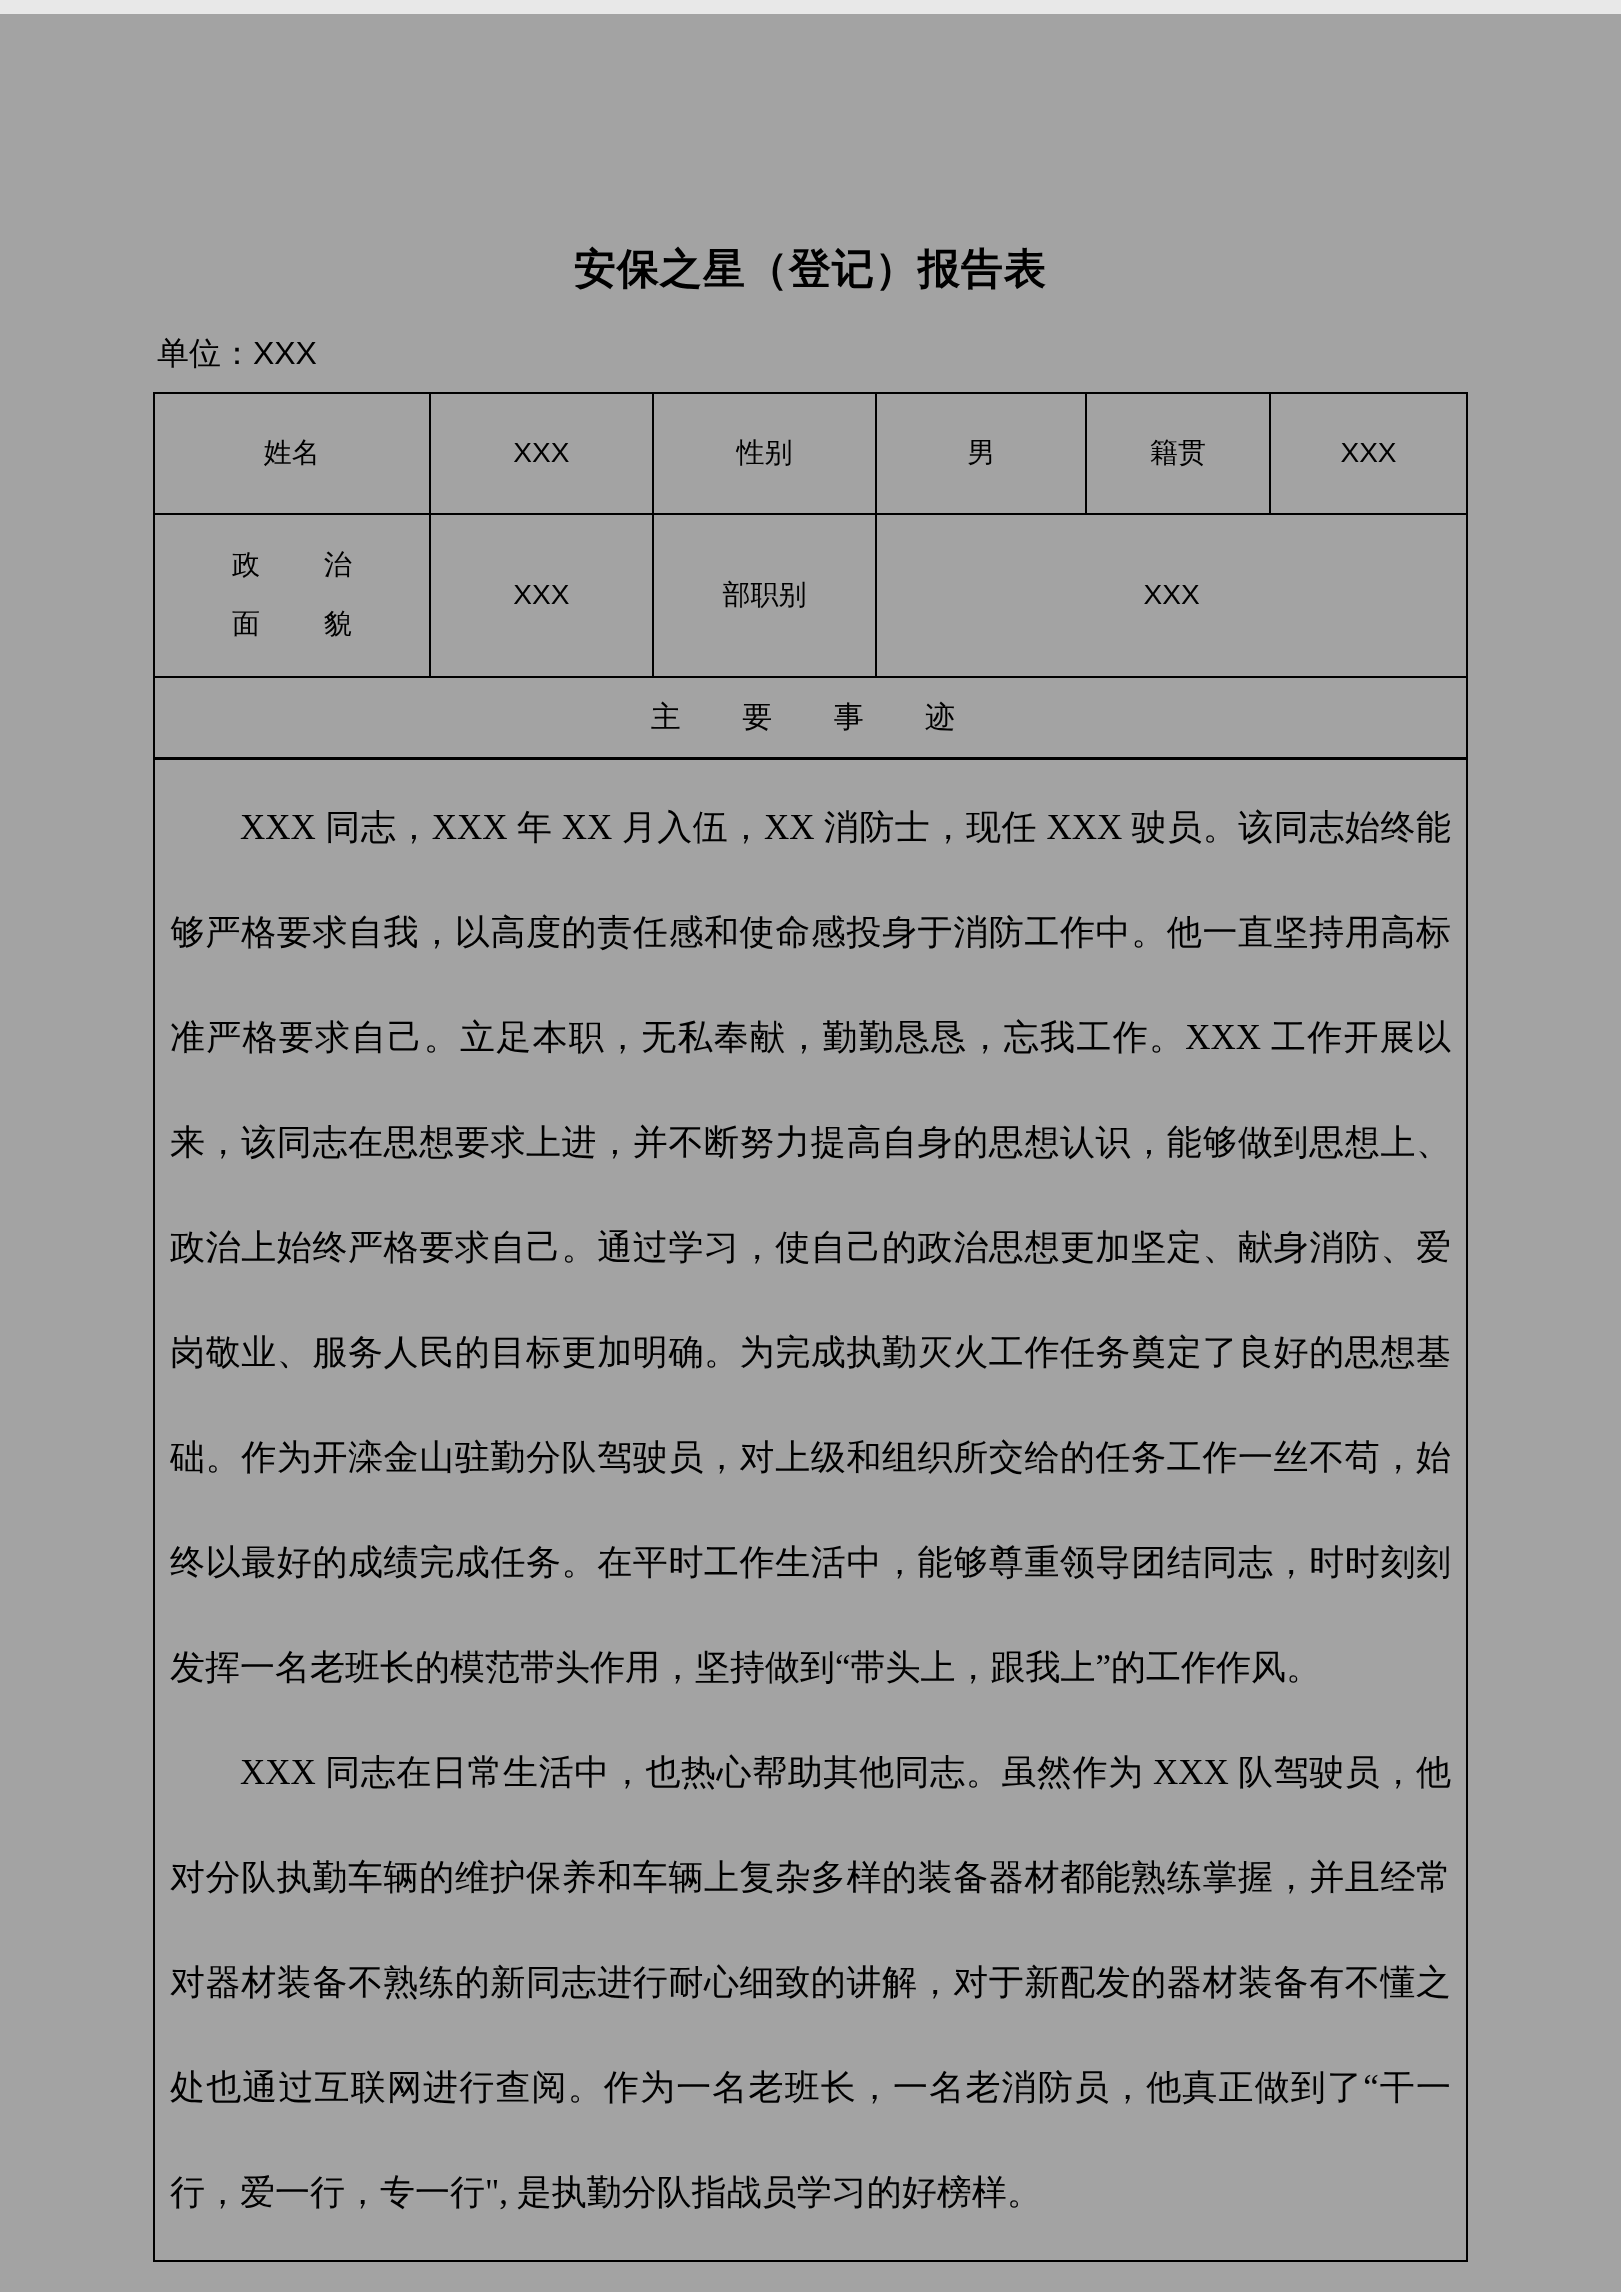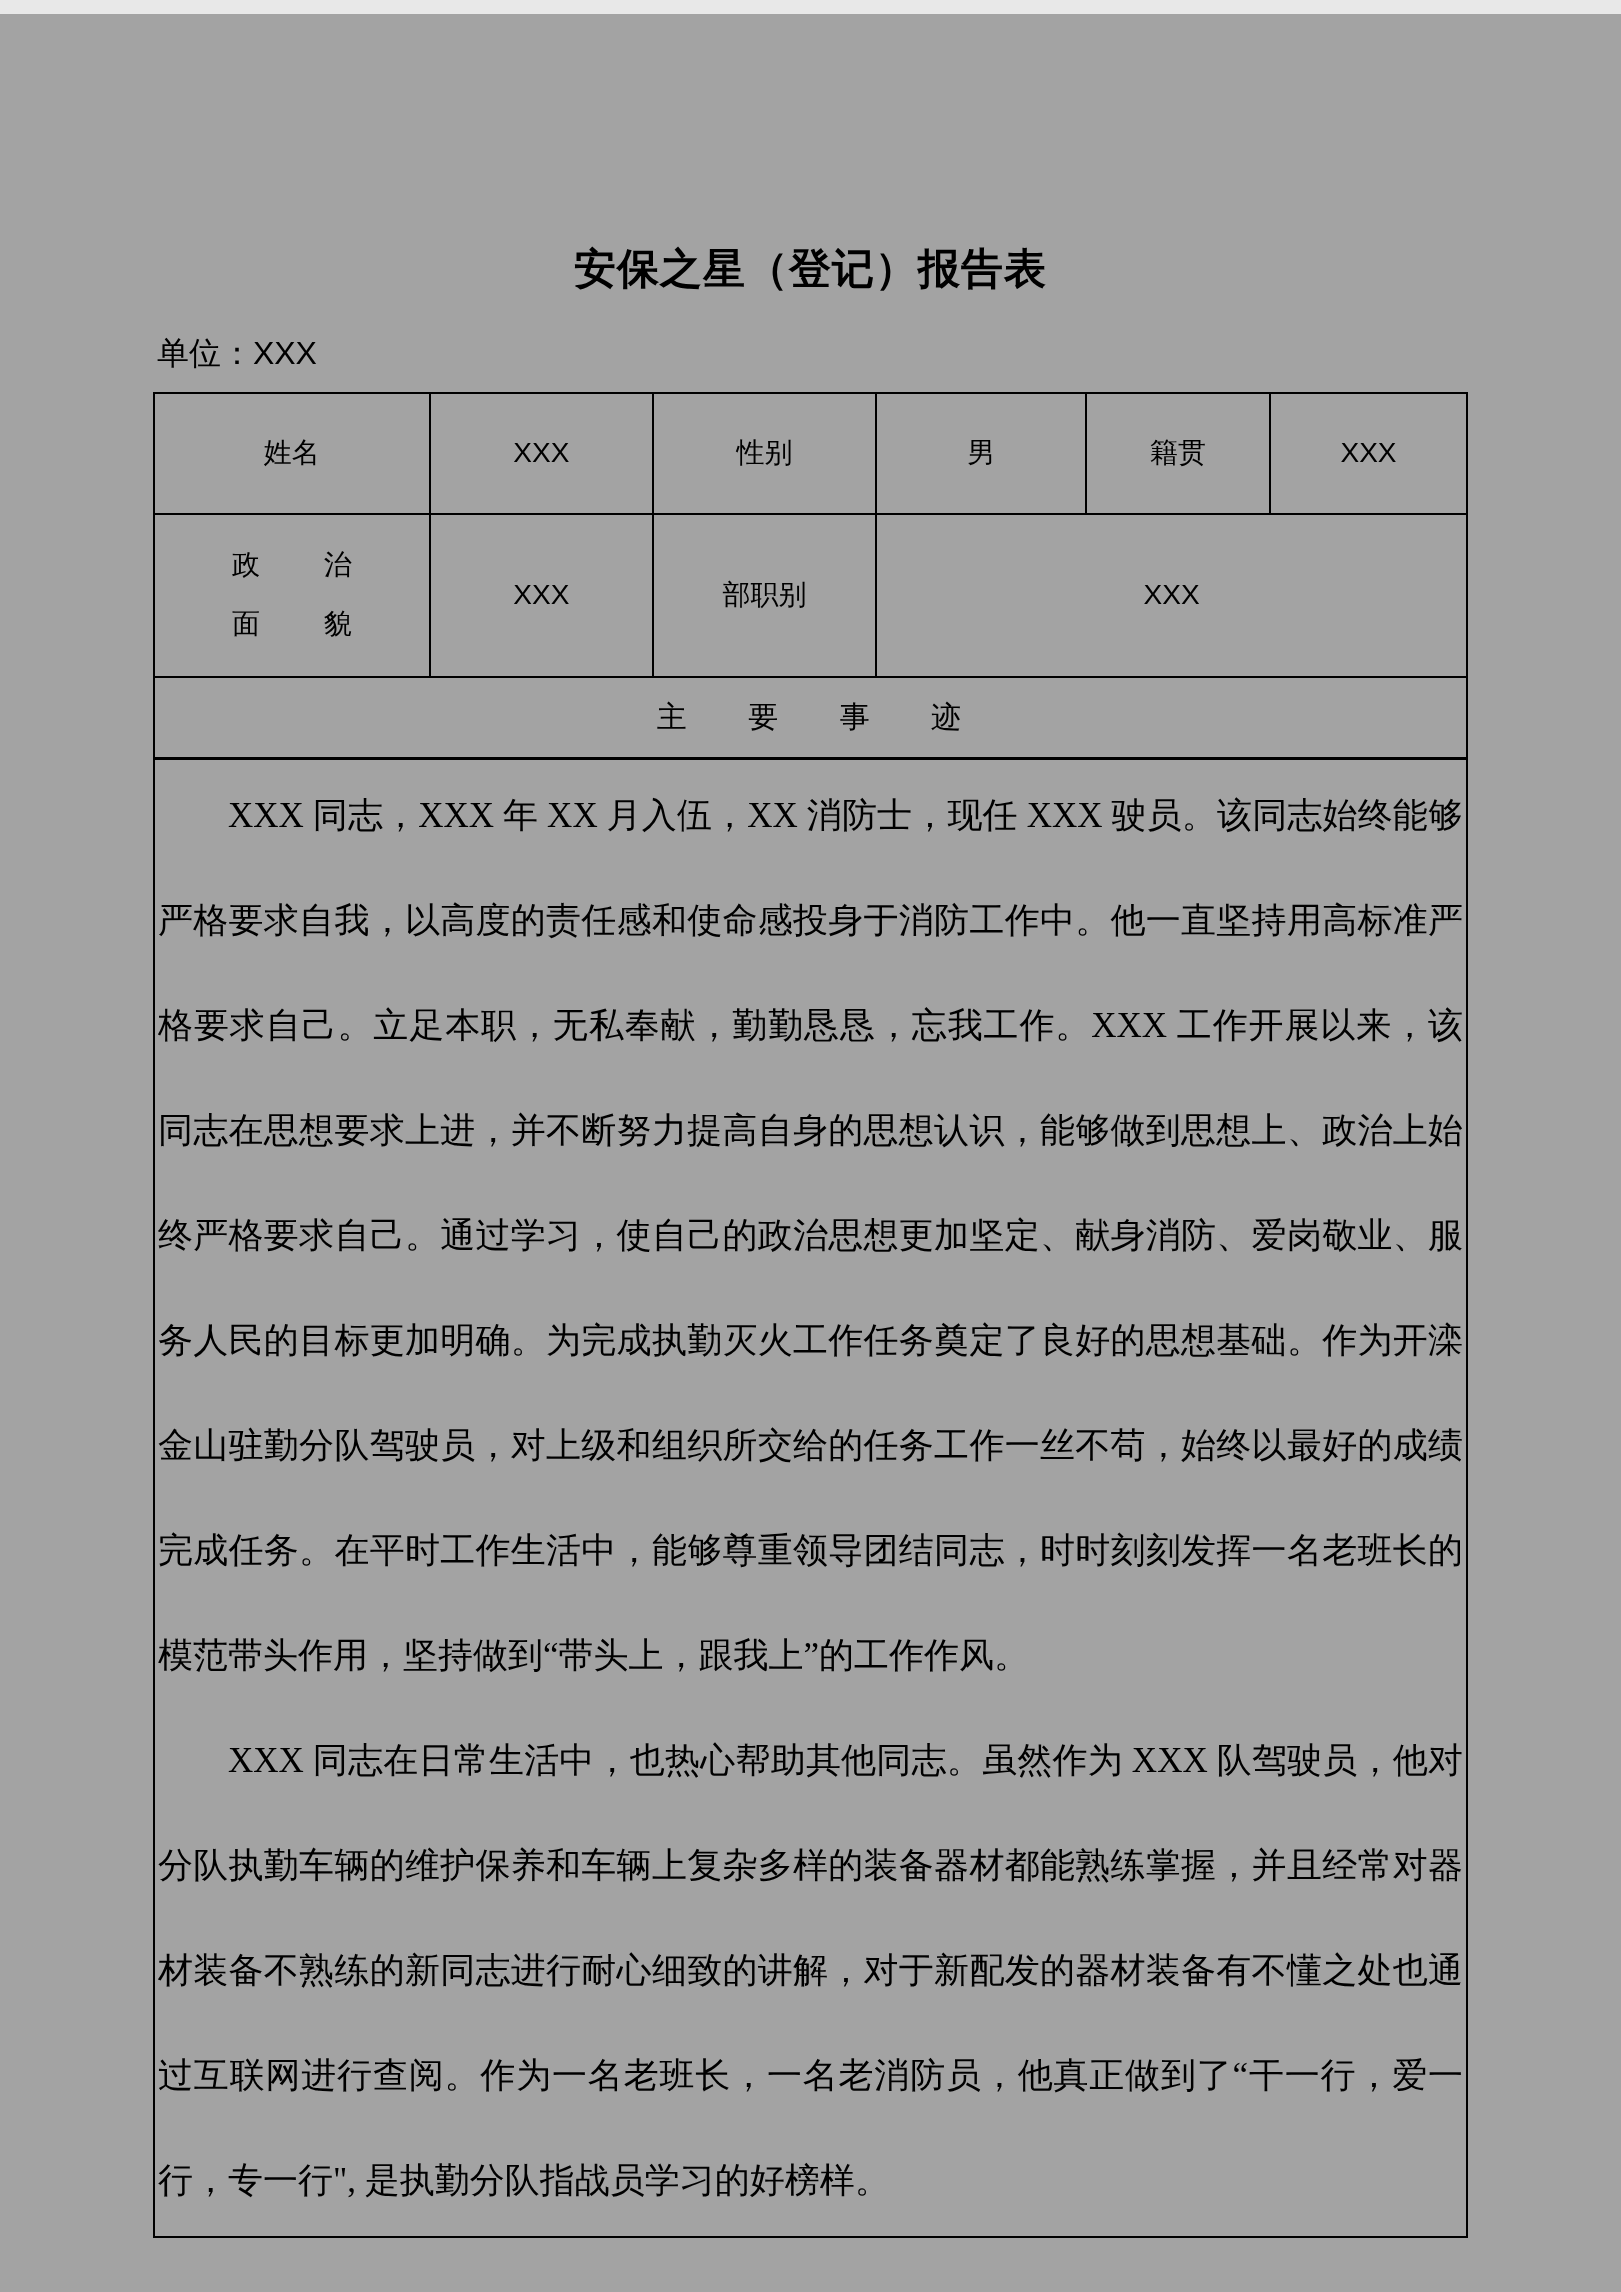--- a/index.html
+++ b/index.html
@@ -34,21 +34,21 @@
   table.form{
     border-collapse:collapse;
     width:100%;
     table-layout:fixed;
   }
   table.form td{
     border:2px solid #000;
     text-align:center;
     vertical-align:middle;
     font-size:28px;
-    padding:3px;
+    padding:15px;
     box-sizing:border-box;
   }
   tr.row-1 td{height:121px;}
   tr.row-2 td{height:163px;border-radius:11px;}
   tr.row-section td{
     height:82px;
     font-family:"Liberation Serif","DejaVu Serif",serif;
     font-size:30px;
     letter-spacing:0.9em;
     padding-left:0.9em; 

